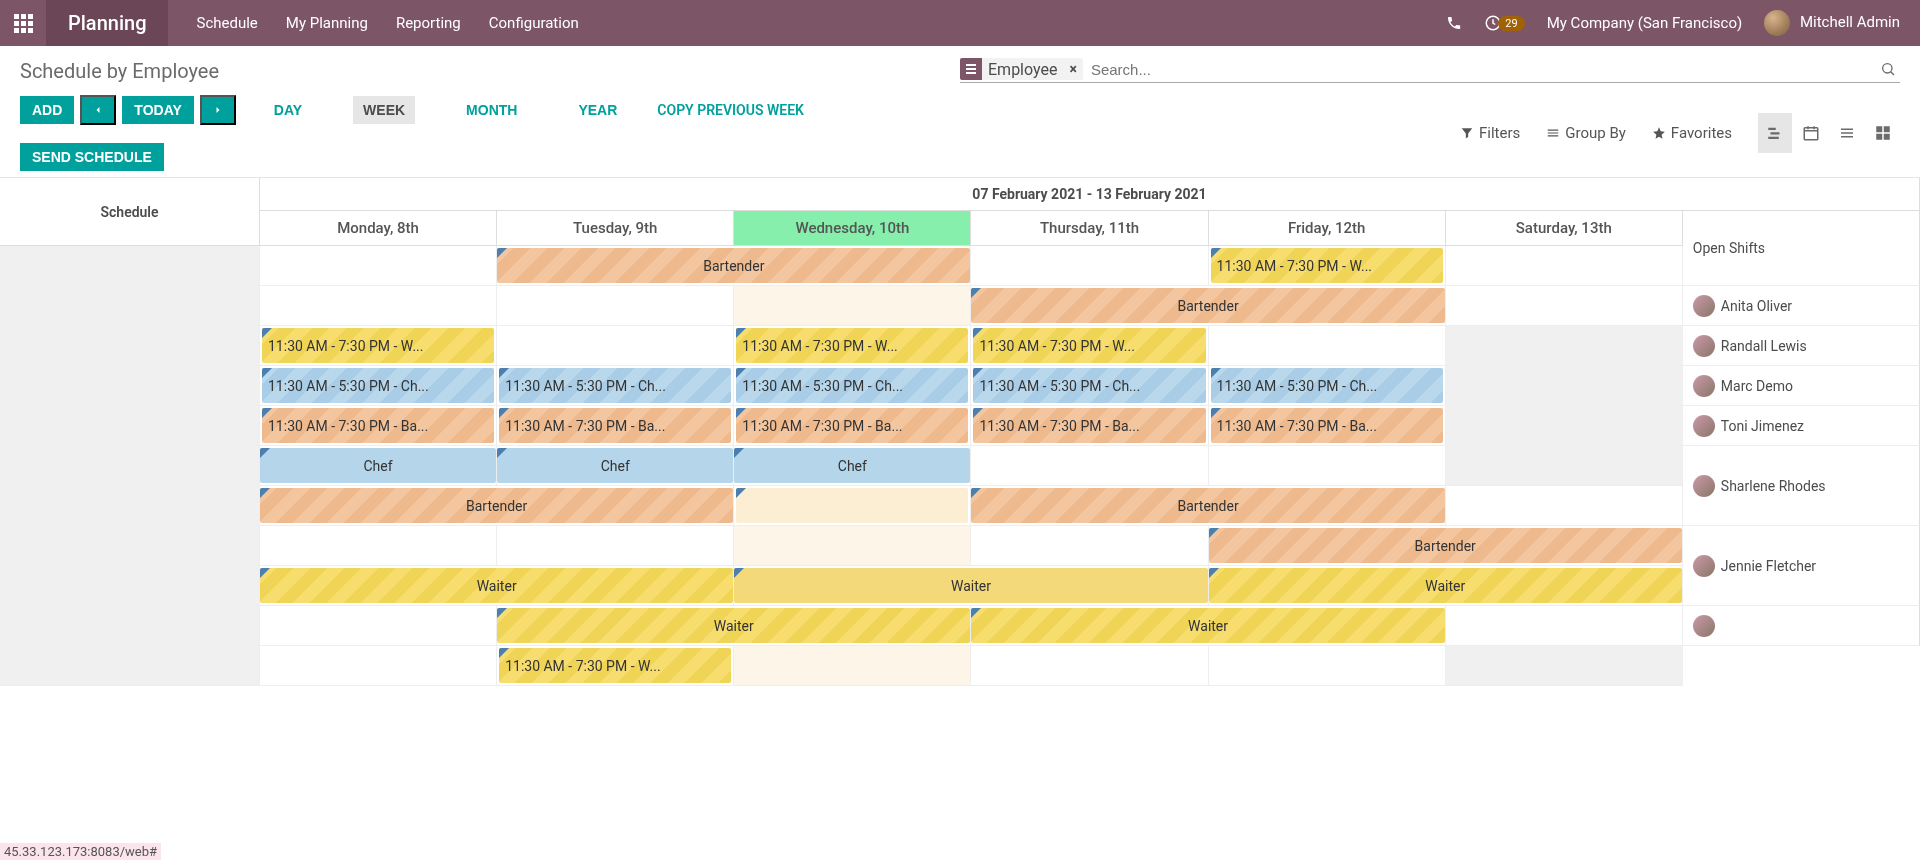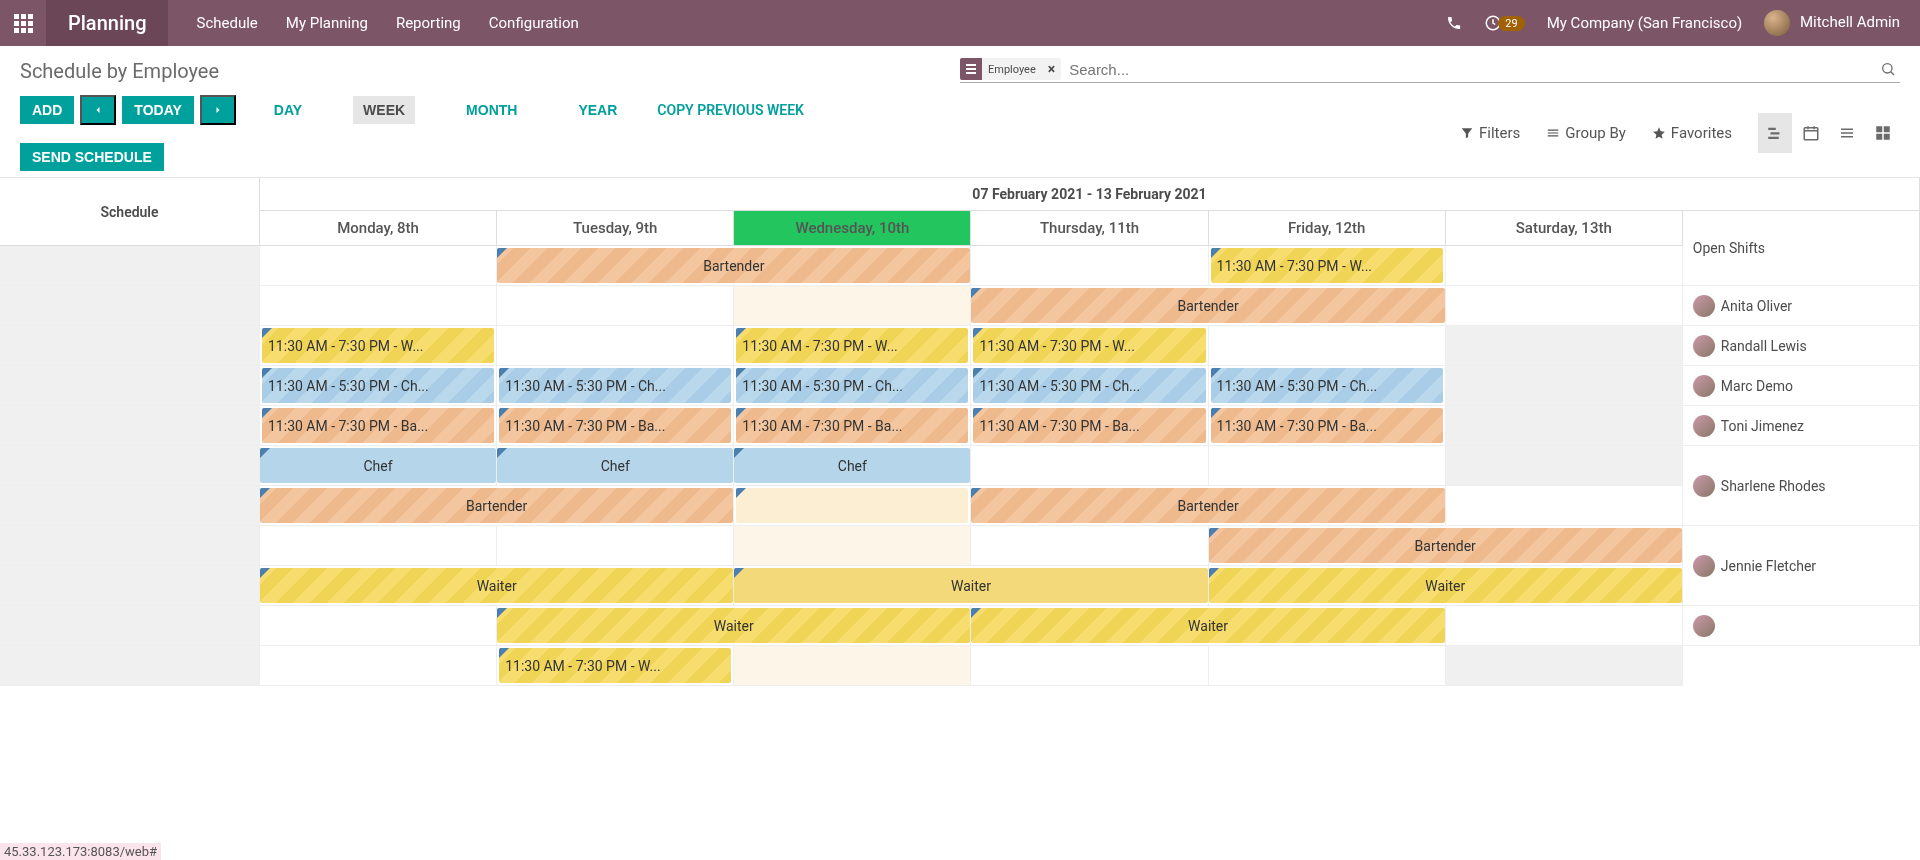--- a/index.html
+++ b/index.html
@@ -23,21 +23,21 @@
 
 
 .cp { padding: 10px 20px 6px; border-bottom:1px solid #e5e5e5; }
 .cp-top { display:flex; align-items:flex-end; }
 .breadcrumb { font-size:20px; color:#6b6b6b; flex:1; }
 .search-wrap { flex:1; display:flex; align-items:center; border-bottom:1px solid #aaa; padding:2px 0; }
 .facet { display:flex; align-items:center; background:#f2f2f2; border-radius:2px; overflow:hidden; margin-right:6px; }
 .facet .ficon { background:#7c5566; color:#fff; width:22px; height:22px; display:flex; align-items:center; justify-content:center; }
 .facet .ficon .bars { display:flex; flex-direction:column; gap:2px; }
 .facet .ficon .bars span { width:10px; height:2px; background:#fff; }
-.facet .fval { padding:0 6px; color:#4c4c4c; font-size:11px; }
+.facet .fval { padding:0 6px; color:#4c4c4c; font-size:16px; }
 .facet .fclose { padding:0 6px; cursor:pointer; color:#4c4c4c; font-weight:bold; }
 .search-input { border:none; outline:none; flex:1; font-size:15px; padding:2px; color:#0f766e; }
 .search-icon { color:#6b6b6b; cursor:pointer; padding:0 4px; }
 
 .cp-bottom { display:flex; align-items:center; margin-top:12px; }
 .cp-left { display:flex; flex-wrap:wrap; gap:6px; align-items:center; }
 .btn { border:none; cursor:pointer; font-weight:600; font-size:14px; padding:6px 12px; }
 .btn-primary { background:#00a09d; color:#fff; }
 .btn-icon { background:#00a09d; color:#fff; width:36px; height:30px; display:flex; align-items:center; justify-content:center; }
 .scale-group { display:flex; margin-left:22px;gap:41px; }
@@ -50,21 +50,21 @@
 .view-btn { width:34px; height:40px; display:flex; align-items:center; justify-content:center; cursor:pointer; color:#6b6b6b; }
 .view-btn.active { background:#e6e6e6; }
 
 
 .gantt-wrap { position:relative; height:calc(100vh - 46px - 110px); overflow:auto; }
 .gantt { display:grid; grid-template-columns: 260px repeat(7, 1fr); }
 .gh { border:1px solid #ddd; border-top:none; border-left:none; background:#fff; padding:8px; text-align:center; font-weight:500; position:sticky; top:0; z-index:2; }
 .gh.row-head { grid-row: span 2; display:flex; align-items:center; justify-content:center; font-weight:600; }
 .gh.range { grid-column: 2 / span 7; font-weight:700; }
 .gh.day { font-size:15px; color:#555; }
-.gh.today { background:#22c55e; }
+.gh.today { background:#86efac; }
 .row-label { border-right:1px solid #ddd; border-bottom:1px solid #eee; padding:6px 10px; display:flex; align-items:center; gap:6px; min-height:40px; }
 .row-label .emp-avatar { width:22px; height:22px; border-radius:50%; background:linear-gradient(135deg,#c9a,#876); flex-shrink:0; }
 .cell { border-right:1px solid #eee; border-bottom:1px solid #eee; position:relative; min-height:40px; }
 .cell.off { background:#f0f0f0; }
 .cell.today { background:#fdf6e8; }
 .pill { position:absolute; top:2px; bottom:2px; left:2px; right:2px; border-radius:2px; padding:0 6px; display:flex; align-items:center; font-size:14px; color:#333; overflow:hidden; white-space:nowrap; text-overflow:ellipsis; }
 .pill .corner { position:absolute; top:0; left:0; width:0; height:0; border-top:10px solid #4a7fb0; border-right:10px solid transparent; }
 .pill.full { left:0; right:0; justify-content:center; }
 
 .role-waiter { background: repeating-linear-gradient(135deg,#f6dd6d,#f6dd6d 12px,#f0d455 12px,#f0d455 24px); }

